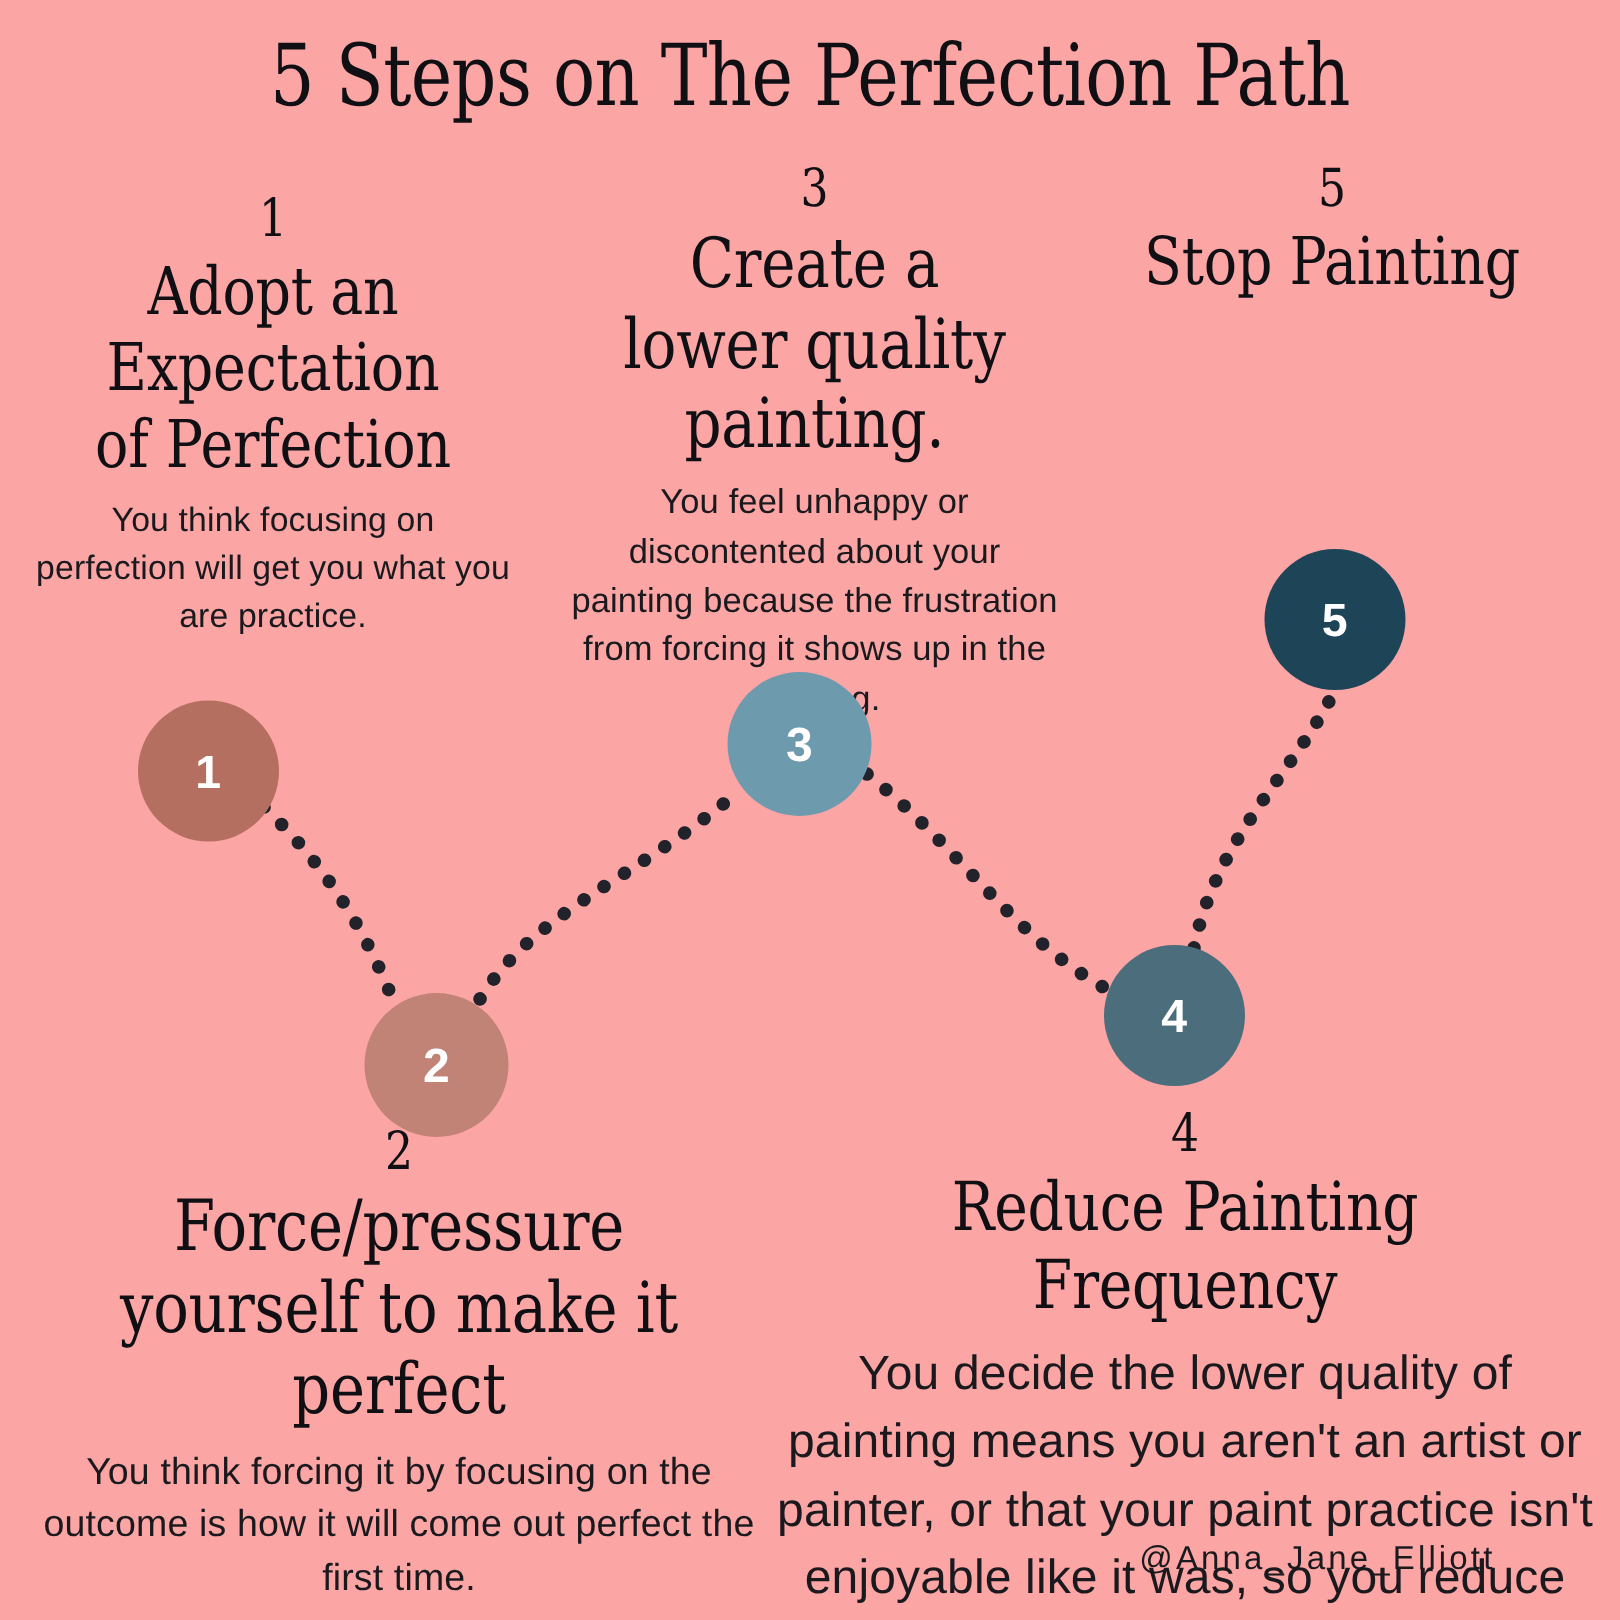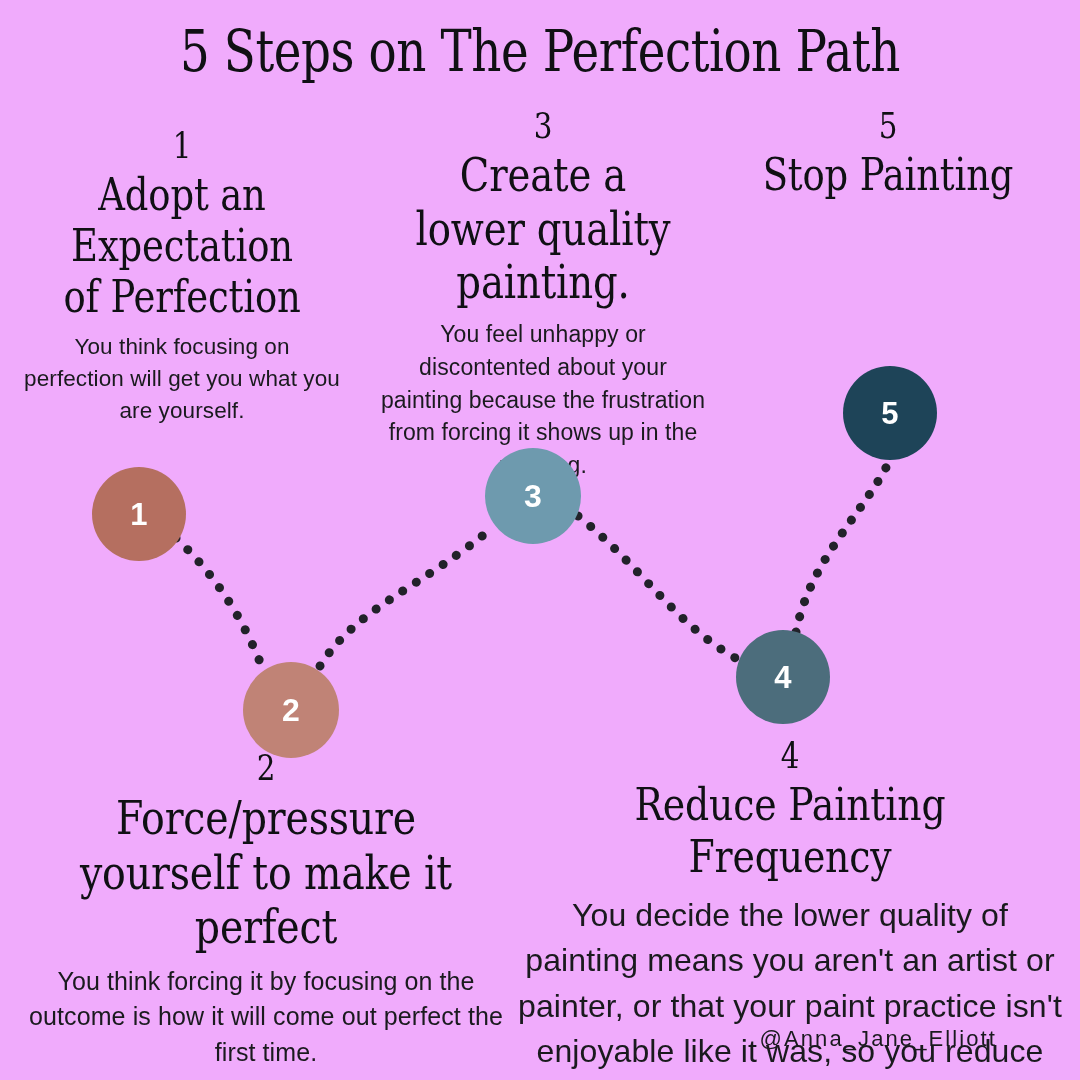--- a/index.html
+++ b/index.html
@@ -131,21 +131,21 @@
     text-align: right;
     font-family: "Liberation Sans", sans-serif;
     font-size: 22px;
     letter-spacing: 2.1px;
     color: #1a1a1e;
   }
 </style>
 </head>
 <body>
 
-<div id="poster" style="background: #f0abfc;">
+<div id="poster" style="background: #fca5a5;">
 
   <div class="poster-title">5 Steps on The Perfection Path</div>
 
   <svg class="path-layer" viewBox="0 0 1080 1080">
     <defs>
       <path id="seg1" d="M 176 538 C 215 575, 243 617, 264 672" fill="none"></path>
       <path id="seg2" d="M 320 666 C 356 608, 420 588, 492 528" fill="none"></path>
       <path id="seg3" d="M 578 516 C 640 565, 676 626, 739 660" fill="none"></path>
       <path id="seg4" d="M 796 632 C 810 560, 862 515, 889 462" fill="none"></path>
     </defs>
@@ -153,21 +153,21 @@
       <use href="#seg1" stroke="#22222a" stroke-width="9" stroke-linecap="round" stroke-dasharray="0.1 16.4"></use>
       <use href="#seg2" stroke="#22222a" stroke-width="9" stroke-linecap="round" stroke-dasharray="0.1 16.0"></use>
       <use href="#seg3" stroke="#22222a" stroke-width="9" stroke-linecap="round" stroke-dasharray="0.1 16.2"></use>
       <use href="#seg4" stroke="#22222a" stroke-width="9" stroke-linecap="round" stroke-dasharray="0.1 15.6"></use>
     </g>
   </svg>
 
   <div class="step-block" id="step-1">
     <div class="step-index">1</div>
     <div class="step-heading">Adopt an Expectation of Perfection</div>
-    <div class="step-body">You think focusing on perfection will get you what you are yourself.</div>
+    <div class="step-body">You think focusing on perfection will get you what you are practice.</div>
   </div>
 
   <div class="step-block" id="step-3">
     <div class="step-index">3</div>
     <div class="step-heading">Create a lower quality painting.</div>
     <div class="step-body">You feel unhappy or discontented about your painting because the frustration from forcing it shows up in the painting.</div>
   </div>
 
   <div class="step-block" id="step-5">
     <div class="step-index">5</div>

